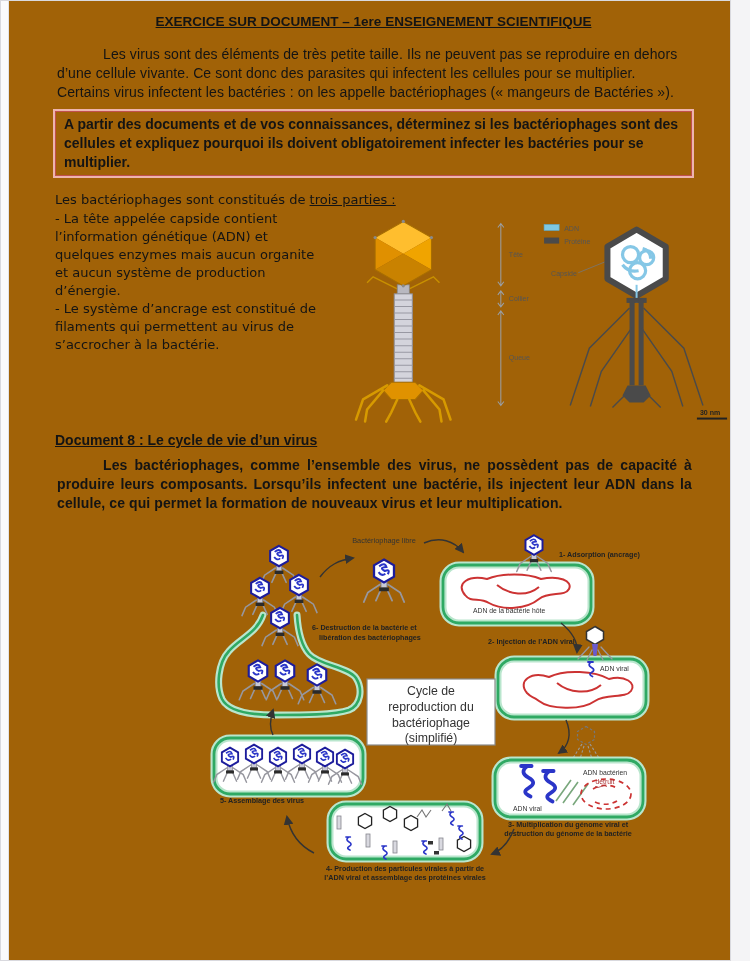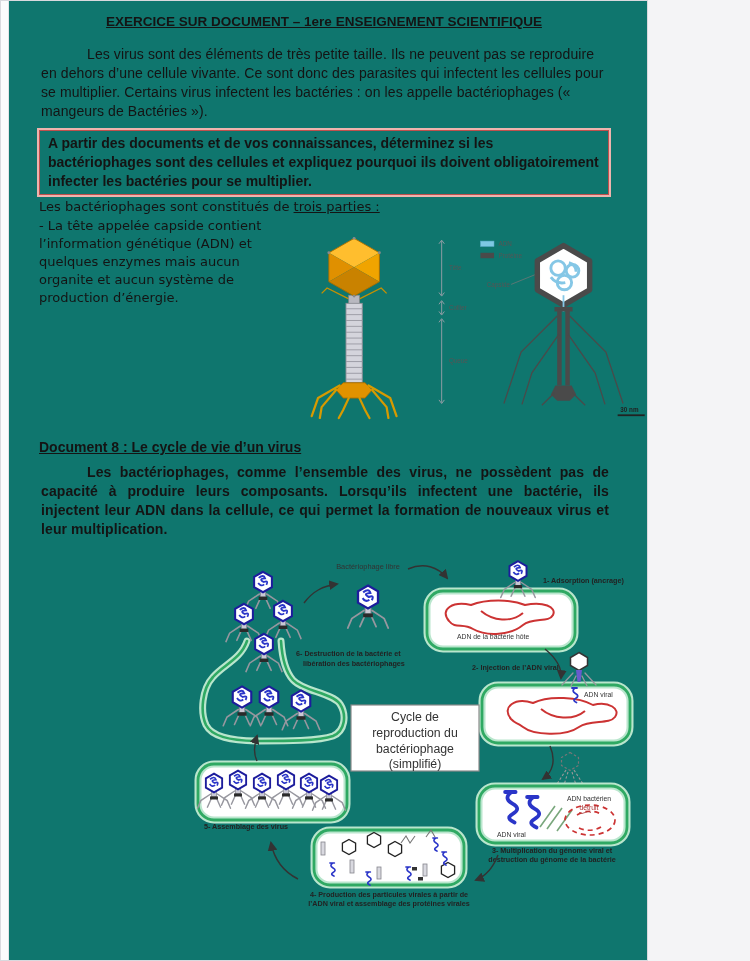--- a/index.html
+++ b/index.html
@@ -1,33 +1,33 @@
 <!DOCTYPE html>
 <html><head>
 <meta charset="utf-8">
 <style>
   html,body{margin:0;padding:0;background:#f4f4f6;}
-  .page{width:648px;height:961px;background:#0f766e;position:relative;overflow:hidden;
+  .page{width:731px;height:961px;background:#a16207;position:relative;overflow:hidden;
         border:1px solid #d9d9de;box-sizing:border-box;
-        font-family:"Liberation Sans",sans-serif;color:#141414;}
+        font-family:"Liberation Sans",sans-serif;color:#141414;padding-left:16px;}
   .page::before{content:"";position:absolute;left:0;top:0;bottom:0;width:7px;background:#fbfbfc;border-right:1px solid #e4e4e8;}
 
   .title-block{margin-top:12px;text-align:center;font-weight:bold;font-size:13.5px;line-height:17px;}
   .title-line{text-decoration:underline;}
 
   .intro{margin:15px 38px 0 40px;font-size:14px;line-height:19px;letter-spacing:.1px;}
   .intro .ind{display:inline-block;width:46px;}
   .b{font-weight:normal;}
 
   .consigne{margin:9px 38px 0 38px;border:1.5px solid #c0504d;box-shadow:0 0 0 2px #eeb4ae;
             padding:3px 8px;font-weight:bold;font-size:14px;line-height:19px;}
 
   .doc-heading{margin:12px 38px 0 38px;font-size:13.5px;font-weight:bold;text-decoration:underline;
                font-family:"DejaVu Sans",sans-serif;}
-  .doc1-intro{margin:4px 38px 0 38px;font-size:13px;font-family:"DejaVu Sans",sans-serif;}
+  .doc1-intro{margin:16px 38px 0 38px;font-size:13px;font-family:"DejaVu Sans",sans-serif;}
   .u{text-decoration:underline;}
 
   .doc1-body{display:flex;margin:3px 0 0 38px;justify-content:flex-end;}
   .doc1-text{width:278px;font-size:13px;line-height:18px;font-family:"DejaVu Sans",sans-serif;}
   .doc1-text p{margin:0;}
 
   .doc1-figure{margin-left:22px;margin-top:2px;}
 
   .doc2-heading{margin:8px 38px 0 38px;font-size:14px;font-weight:bold;text-decoration:underline;}
   .doc2-para{margin:8px 38px 0 40px;font-size:14px;line-height:19px;text-align:justify;letter-spacing:.1px;font-weight:bold;}
@@ -64,20 +64,21 @@
 
   <div class="consigne">
     <span>A partir des documents et de vos connaissances, déterminez si les bactériophages sont des cellules et expliquez pourquoi ils doivent obligatoirement infecter les bactéries pour se multiplier.</span>
   </div>
 
   <div class="doc1-intro"><span>Les bactériophages sont constitués de </span><span class="u">trois parties :</span></div>
 
   <div class="doc1-body">
     <div class="doc1-text">
       <p><span class="b">-</span><span> La tête appelée capside contient l’information génétique (ADN) et quelques enzymes mais aucun organite et aucun système de production d’énergie.</span></p>
+      <p><span class="b">-</span><span> Le système d’ancrage est constitué de filaments qui permettent au virus de s’accrocher à la bactérie.</span></p>
     </div>
 
     <svg class="doc1-figure" width="380" height="212" viewBox="0 0 375 210">
 
       <g>
         <path class="dim" d="M44,76 L20,64 L14,70 M56,76 L80,64 L86,70" style="stroke:#c89000;stroke-width:1.4"></path>
         <rect x="44" y="72" width="12" height="9" fill="#b8b8c0" stroke="#888" stroke-width="0.8"></rect>
         <rect x="41" y="81" width="18" height="88" fill="#d4d4dc" stroke="#909098" stroke-width="1"></rect>
         <path d="M41,87 h18 M41,93.5 h18 M41,100 h18 M41,106.5 h18 M41,113 h18 M41,119.5 h18 M41,126 h18 M41,132.5 h18 M41,139 h18 M41,145.5 h18 M41,152 h18 M41,158.5 h18 M41,165 h18" stroke="#9898a2" stroke-width="1"></path>
         <polygon points="50,9 78,25 50,41 22,25" fill="#ffbe2e"></polygon>

